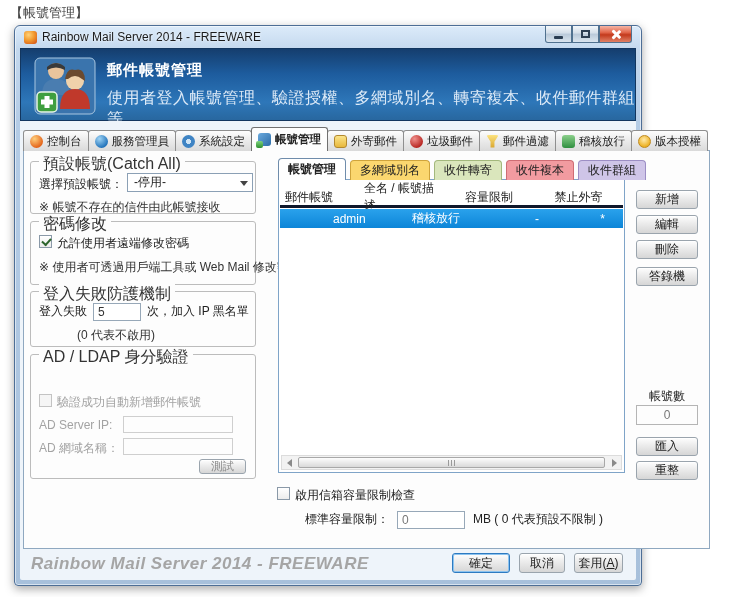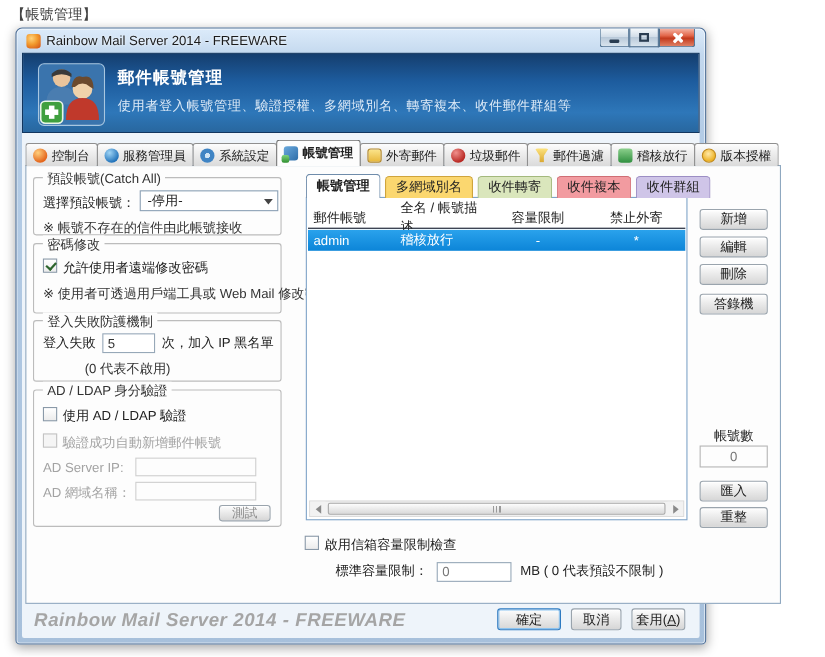--- a/index.html
+++ b/index.html
@@ -30,21 +30,21 @@
   .closex { position:relative; width:11px; height:11px; }
   .closex::before,.closex::after { content:""; position:absolute; left:5px; top:0; width:2.5px; height:11px; background:#fff; border-radius:1px; }
   .closex::before { transform:rotate(45deg); } .closex::after { transform:rotate(-45deg); }
 
   
   .banner { position:absolute; left:5px; right:5px; top:22px; height:73px;
     background:linear-gradient(180deg,#153e6e 0%,#1d5globe 0%,#1d5c9e 35%,#2e77b9 75%,#28679f 100%);
     background:linear-gradient(180deg,#153e6e 0%,#1d5c9e 35%,#2e77b9 75%,#28679f 100%);
     border:1px solid #12365f; }
   .banner-title { position:absolute; left:86px; top:12px; font-size:15px; font-weight:bold; color:#fff; letter-spacing:1px; }
-  .banner-subtitle { position:absolute; left:86px; top:39px; font-size:12px; color:#ddeaf7; letter-spacing:.5px; }
+  .banner-subtitle { position:absolute; left:86px; top:39px; font-size:16px; color:#ddeaf7; letter-spacing:.5px; }
   .people-icon { position:absolute; left:13px; top:8px; width:62px; height:58px; }
 
   
   .wbody { position:absolute; left:5px; right:5px; top:95px; bottom:5px; background:#eef4fa; border-radius:0 0 2px 2px; }
 
   
   .tabstrip { position:absolute; left:3px; top:7px; height:23px; display:flex; align-items:flex-end; z-index:3; }
   .mtab { height:21px; display:flex; align-items:center; gap:4px; padding:0 6px; margin-right:-1px;
     border:1px solid #8f8f8f; border-bottom:none; border-radius:3px 3px 0 0; font-size:11.5px; color:#222;
     background:linear-gradient(180deg,#fdfdfd 0%,#ececec 45%,#dadada 100%); cursor:default; white-space:nowrap; }
@@ -59,21 +59,21 @@
   .i-spam     { background:radial-gradient(circle at 35% 30%,#f0908c,#b5221d 75%); border-radius:50%; }
   .i-filter   { background:linear-gradient(180deg,#fce27e,#d9a62e); clip-path:polygon(0 0,100% 0,65% 55%,65% 100%,35% 100%,35% 55%); }
   .i-audit    { background:linear-gradient(180deg,#8cd08c,#2f8f3f); border-radius:3px; }
   .i-license  { background:radial-gradient(circle at 45% 35%,#ffe9a8,#edb225 70%); border-radius:50%; border:1px solid #c08a1e; }
 
   
   .tabpage { position:absolute; left:3px; top:29px; width:687px; height:399px; background:#fdfdfd; border:1px solid #8fa8c0; z-index:2; }
 
   
   .group { position:absolute; left:6px; width:226px; border:1px solid #bcbcbc; border-radius:3px; }
-  .legend { position:absolute; top:-8px; left:8px; background:#fdfdfd; padding:0 4px; font-size:12px; color:#333; white-space:nowrap; }
+  .legend { position:absolute; top:-8px; left:8px; background:#fdfdfd; padding:0 4px; font-size:16px; color:#333; white-space:nowrap; }
   .g-row { position:absolute; font-size:12px; color:#222; white-space:nowrap; display:flex; }
   .note { position:absolute; font-size:12px; color:#333; white-space:nowrap; }
   .gray { color:#a3a3a3 !important; }
 
   .selectbox { position:absolute; left:88px; top:-3px; width:126px; height:19px; border:1px solid #8ba0b5; background:#fff;
     display:flex; align-items:center; padding-left:6px; font-size:12px; color:#222; }
   .selectbox .arrow { position:absolute; right:4px; top:7px; width:0; height:0; border-left:4px solid transparent; border-right:4px solid transparent; border-top:5px solid #444; }
 
   .cbx { width:13px; height:13px; border:1px solid #8a99a8; background:linear-gradient(180deg,#fff,#ececec); position:relative; flex:0 0 auto; margin-right:5px; }
   .cbx.checked::after { content:""; position:absolute; left:2px; top:2px; width:7px; height:4px;
@@ -92,28 +92,28 @@
   .stab { height:20px; padding:0 9px; display:flex; align-items:center; font-size:12px; color:#222;
     border:1px solid #9b9b9b; border-bottom:none; border-radius:4px 4px 0 0; white-space:nowrap; }
   .stab.sel { background:#fff; font-weight:bold; height:22px; border-color:#6f8cab; }
   .st-yellow { background:#fbd76f; border-color:#cfa43c; }
   .st-green  { background:#dae6bc; border-color:#a3b87c; }
   .st-pink   { background:#f29ba0; border-color:#cf6d74; }
   .st-purple { background:#cfc5e8; border-color:#9c8ec4; }
 
   
   .listpanel { position:absolute; left:254px; top:28px; width:347px; height:294px; border:1px solid #7fa4c8; background:#fff; }
-  .lheader { position:absolute; left:1px; right:1px; top:9px; height:19px; display:flex; border-bottom:1px solid #0f172a; font-size:12px; color:#222; }
+  .lheader { position:absolute; left:1px; right:1px; top:9px; height:19px; display:flex; border-bottom:3px solid #0f172a; font-size:12px; color:#222; }
   .lh { display:flex; align-items:center; }
   .lh.c1 { width:80px; padding-left:5px; } .lh.c2 { width:84px; padding-left:4px; }
   .lh.c3 { width:90px; justify-content:center; } .lh.c4 { flex:1; justify-content:center; }
   .lrow { position:absolute; left:1px; right:1px; top:29px; height:19px; display:flex; font-size:12px; color:#fff;
     background:linear-gradient(180deg,#2aa2ec 0%,#0c85d8 100%); }
   .lc { display:flex; align-items:center; }
-  .lc.c1 { width:80px; padding-left:5px; } .lc.c2 { width:84px; padding-left:4px; }
+  .lc.c1 { width:80px; padding-left:5px;margin-left:48px; } .lc.c2 { width:84px; padding-left:4px; }
   .lc.c3 { width:90px; justify-content:center; } .lc.c4 { flex:1; justify-content:center; }
 
   .hscroll { position:absolute; left:2px; right:2px; bottom:2px; height:15px; background:#f2f2f2; border:1px solid #dcdcdc; display:flex; align-items:center; }
   .harrow { width:14px; height:100%; display:flex; align-items:center; justify-content:center; background:#f2f2f2; }
   .harrow .tri-l { width:0;height:0;border-top:4px solid transparent;border-bottom:4px solid transparent;border-right:5px solid #8a8a8a; }
   .harrow .tri-r { width:0;height:0;border-top:4px solid transparent;border-bottom:4px solid transparent;border-left:5px solid #8a8a8a; }
   .hthumb { height:11px; flex:1; margin:0 2px; background:linear-gradient(180deg,#fdfdfd,#d9d9d9); border:1px solid #a8a8a8; border-radius:2px; position:relative; }
   .hthumb::after { content:""; position:absolute; left:50%; top:2px; width:8px; height:6px; transform:translateX(-50%);
     background:repeating-linear-gradient(90deg,#9a9a9a 0 1px,transparent 1px 3px); }
 
@@ -243,24 +243,20 @@
           <div class="g-row" style="left:8px;top:11px;">
             <span>登入失敗</span>
             <input class="tinput" style="width: 48px; margin: 0px 6px;" value="5">
             <span>次，加入 IP 黑名單</span>
           </div>
           <div class="note" style="left:46px;top:35px;">(0 代表不啟用)</div>
         </div>
 
         <div class="group" style="top:203px;height:125px;">
           <span class="legend">AD / LDAP 身分驗證</span>
-          <div class="g-row" style="left:8px;top:15px;">
-            <span class="cbx"></span>
-            <span>使用 AD / LDAP 驗證</span>
-          </div>
           <div class="g-row" style="left:8px;top:39px;">
             <span class="cbx disabled"></span>
             <span class="gray">驗證成功自動新增郵件帳號</span>
           </div>
           <div class="g-row" style="left:8px;top:63px;">
             <span class="gray">AD Server IP:</span>
           </div>
           <input class="tinput" style="position: absolute; left: 92px; top: 61px; width: 110px; height: 17px;" disabled="" value="">
           <div class="g-row" style="left:8px;top:85px;">
             <span class="gray">AD 網域名稱：</span>

